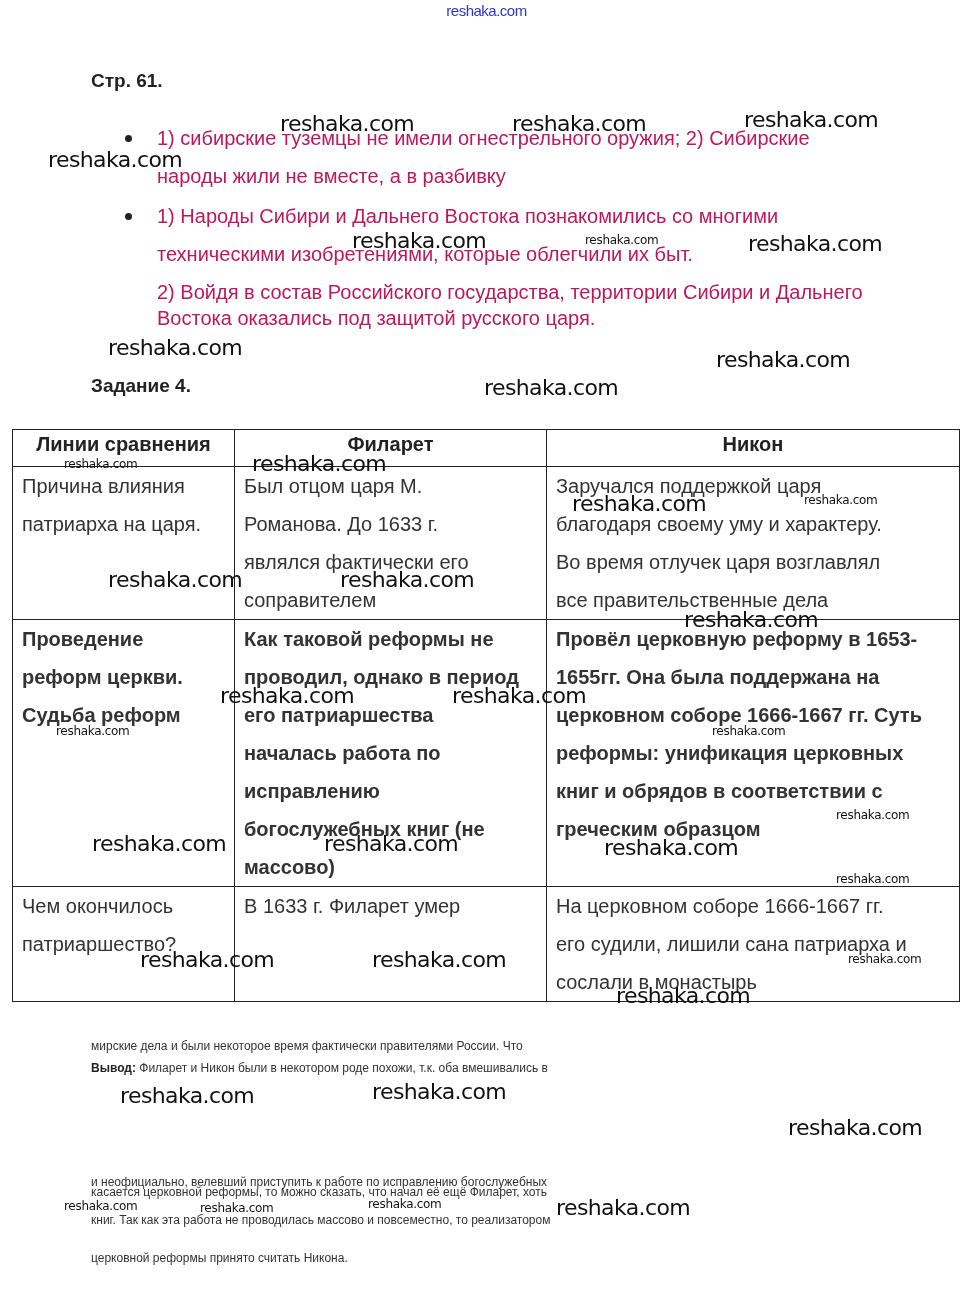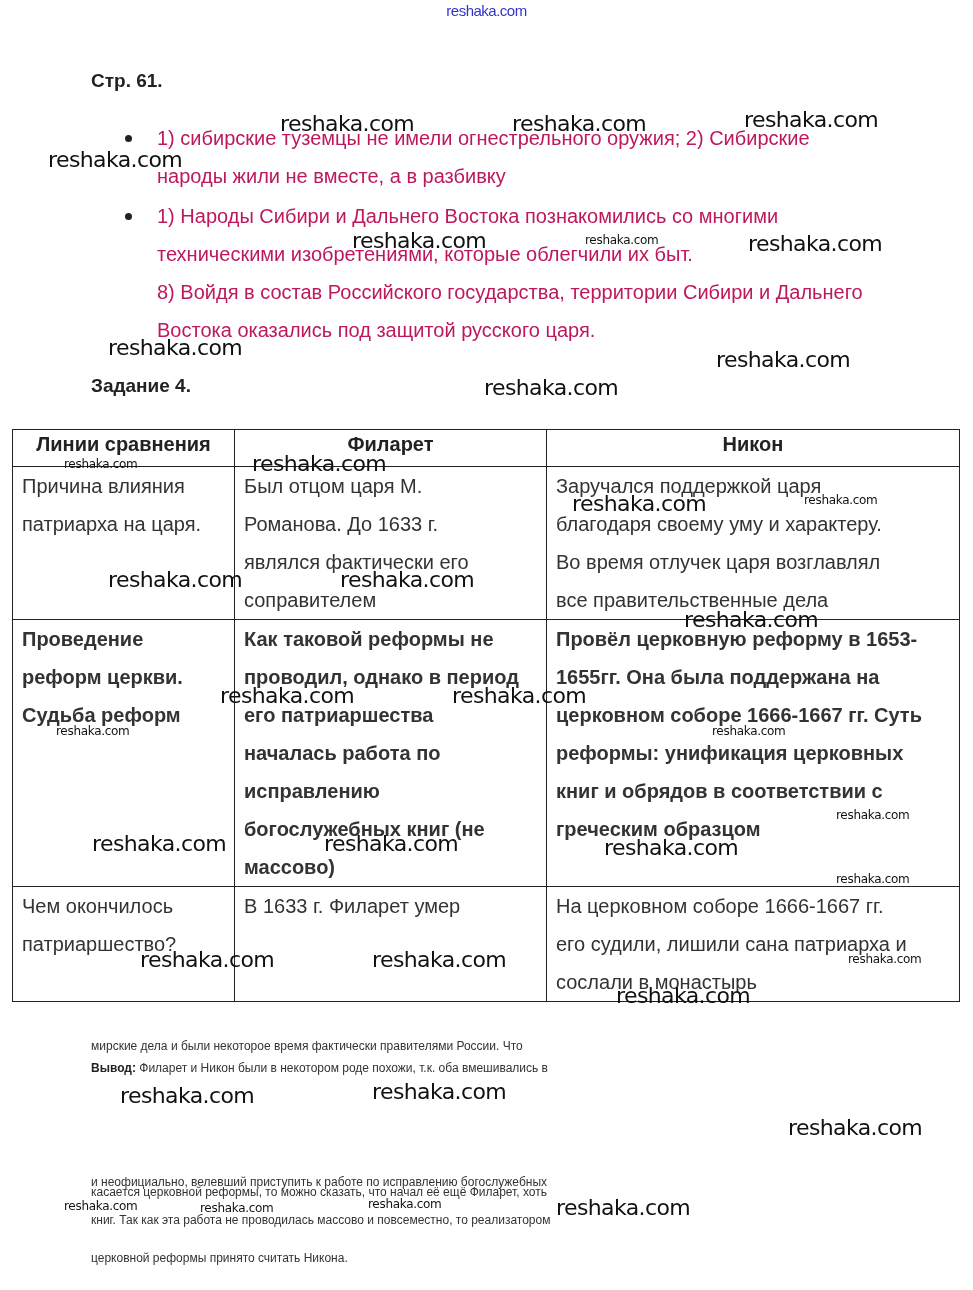--- a/index.html
+++ b/index.html
@@ -53,22 +53,22 @@
 
 <div class="heading" style="top:70px;">Стр. 61.</div>
 
 <div class="bullet" style="left:125px; top:135px;"></div>
 <div class="line" style="left:157px; top:127px;">1) сибирские туземцы не имели огнестрельного оружия; 2) Сибирские</div>
 <div class="line" style="left:157px; top:165px;">народы жили не вместе, а в разбивку</div>
 
 <div class="bullet" style="left:125px; top:213px;"></div>
 <div class="line" style="left:157px; top:205px;">1) Народы Сибири и Дальнего Востока познакомились со многими</div>
 <div class="line" style="left:157px; top:243px;">техническими изобретениями, которые облегчили их быт.</div>
-<div class="line" style="left:157px; top:281px;">8) Войдя в состав Российского государства, территории Сибири и Дальнего</div>
-<div class="line" style="left:157px; top:319px;">Востока оказались под защитой русского царя.</div>
+<div class="line" style="left:157px; top:281px;">2) Войдя в состав Российского государства, территории Сибири и Дальнего</div>
+<div class="line" style="left:157px; top:307px;">Востока оказались под защитой русского царя.</div>
 
 <div class="heading" style="top:375px;">Задание 4.</div>
 
 <table class="cmp">
   <colgroup>
     <col style="width:222px">
     <col style="width:312px">
     <col style="width:413px">
   </colgroup>
   <thead>

